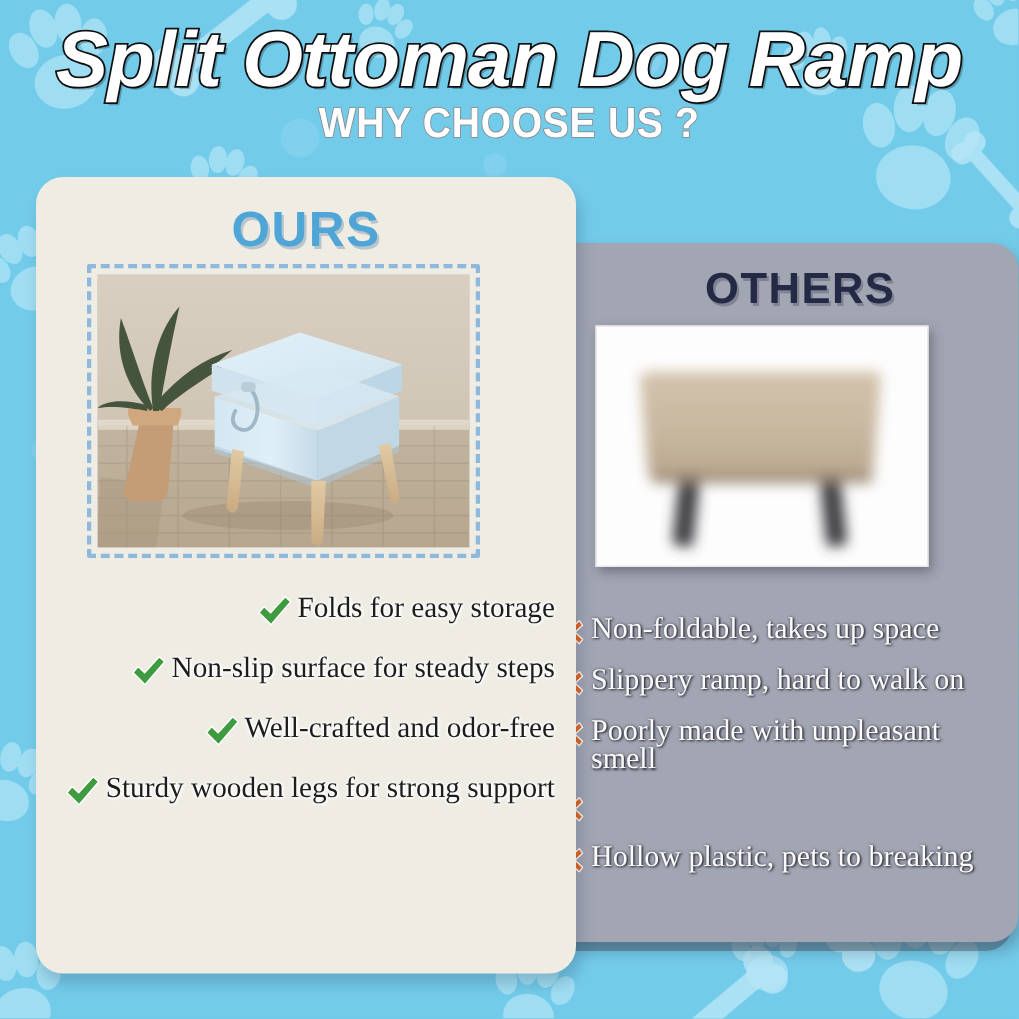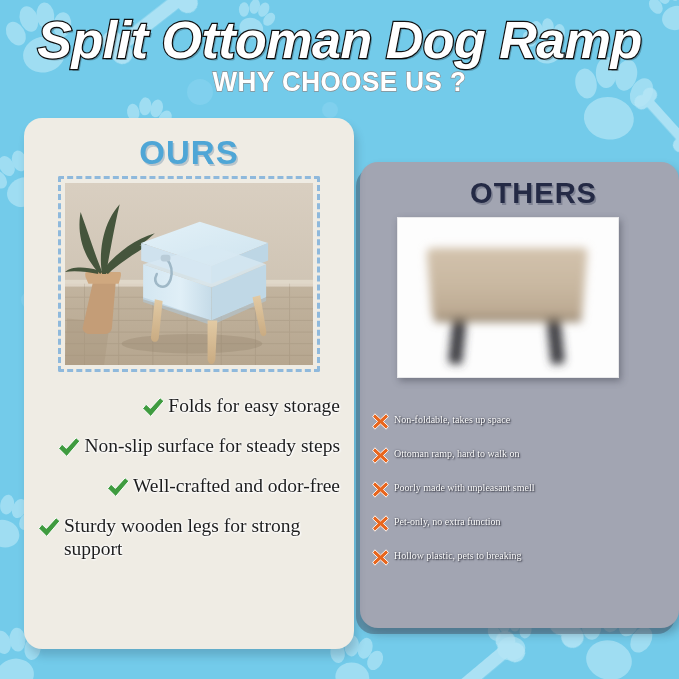--- a/index.html
+++ b/index.html
@@ -42,21 +42,21 @@
   .panel{position:absolute;border-radius:18px;}
 
   .panel-others{
     left:360px;top:162px;width:291px;height:466px;
     background:#a2a5b2;
     box-shadow:-4px 6px 0 rgba(60,64,80,.40), 3px 6px 10px rgba(40,45,60,.30);
     z-index:6;
     padding-left:28px;
   }
   .panel-ours{
-    left:24px;top:118px;width:330px;height:531px;
+    left:24px;top:118px;width:360px;height:531px;
     background:#efece4;
     box-shadow:3px 7px 9px rgba(35,60,80,.22);
     z-index:7;
   }
 
   .panel-head{
     text-align:center;font-weight:bold;
     letter-spacing:1px;
   }
   .head-ours{
@@ -100,21 +100,21 @@
   .ico-x{width:21px;height:21px;margin-right:3px;margin-top:1px;}
 
   .txt{
     font-family:"Liberation Serif",serif;
   }
   .txt-ours{
     font-size:19.5px;line-height:23px;color:#1d1d1d;
     text-shadow:0 0 3px #fff,0 0 3px #fff,0 0 2px #fff,1px 1px 2px #fff;
   }
   .txt-others{
-    font-size:10px;line-height:19px;color:#fbfbfb;
+    font-size:20px;line-height:19px;color:#fbfbfb;
     text-shadow:1px 1px 1.5px rgba(30,32,44,.85),0 0 2px rgba(30,32,44,.6);
   }
 </style>
 </head>
 <body>
 
 <div id="stage">
 
   <div class="bg">
     <svg class="bg-svg" viewBox="0 0 679 679">
@@ -200,33 +200,32 @@
       <div class="row row-others">
         <svg class="ico ico-x" viewBox="0 0 24 24">
           <path d="M5.5 3.2 L12 9.2 L18.5 3.2 L21 6.6 L15.3 12 L21 17.4 L18.5 20.8 L12 14.8 L5.5 20.8 L3 17.4 L8.7 12 L3 6.6 Z" fill="#e8661e" stroke="#ffffff" stroke-width="1" stroke-linejoin="round"></path>
         </svg>
         <span class="txt txt-others">Non-foldable, takes up space</span>
       </div>
       <div class="row row-others">
         <svg class="ico ico-x" viewBox="0 0 24 24">
           <path d="M5.5 3.2 L12 9.2 L18.5 3.2 L21 6.6 L15.3 12 L21 17.4 L18.5 20.8 L12 14.8 L5.5 20.8 L3 17.4 L8.7 12 L3 6.6 Z" fill="#e8661e" stroke="#ffffff" stroke-width="1" stroke-linejoin="round"></path>
         </svg>
-        <span class="txt txt-others">Ottoman ramp, hard to walk on</span>
+        <span class="txt txt-others">Slippery ramp, hard to walk on</span>
       </div>
       <div class="row row-others">
         <svg class="ico ico-x" viewBox="0 0 24 24">
           <path d="M5.5 3.2 L12 9.2 L18.5 3.2 L21 6.6 L15.3 12 L21 17.4 L18.5 20.8 L12 14.8 L5.5 20.8 L3 17.4 L8.7 12 L3 6.6 Z" fill="#e8661e" stroke="#ffffff" stroke-width="1" stroke-linejoin="round"></path>
         </svg>
         <span class="txt txt-others">Poorly made with unpleasant smell</span>
       </div>
       <div class="row row-others">
         <svg class="ico ico-x" viewBox="0 0 24 24">
           <path d="M5.5 3.2 L12 9.2 L18.5 3.2 L21 6.6 L15.3 12 L21 17.4 L18.5 20.8 L12 14.8 L5.5 20.8 L3 17.4 L8.7 12 L3 6.6 Z" fill="#e8661e" stroke="#ffffff" stroke-width="1" stroke-linejoin="round"></path>
         </svg>
-        <span class="txt txt-others">Pet-only, no extra function</span>
       </div>
       <div class="row row-others">
         <svg class="ico ico-x" viewBox="0 0 24 24">
           <path d="M5.5 3.2 L12 9.2 L18.5 3.2 L21 6.6 L15.3 12 L21 17.4 L18.5 20.8 L12 14.8 L5.5 20.8 L3 17.4 L8.7 12 L3 6.6 Z" fill="#e8661e" stroke="#ffffff" stroke-width="1" stroke-linejoin="round"></path>
         </svg>
         <span class="txt txt-others">Hollow plastic, pets to breaking</span>
       </div>
     </div>
   </div>
 

